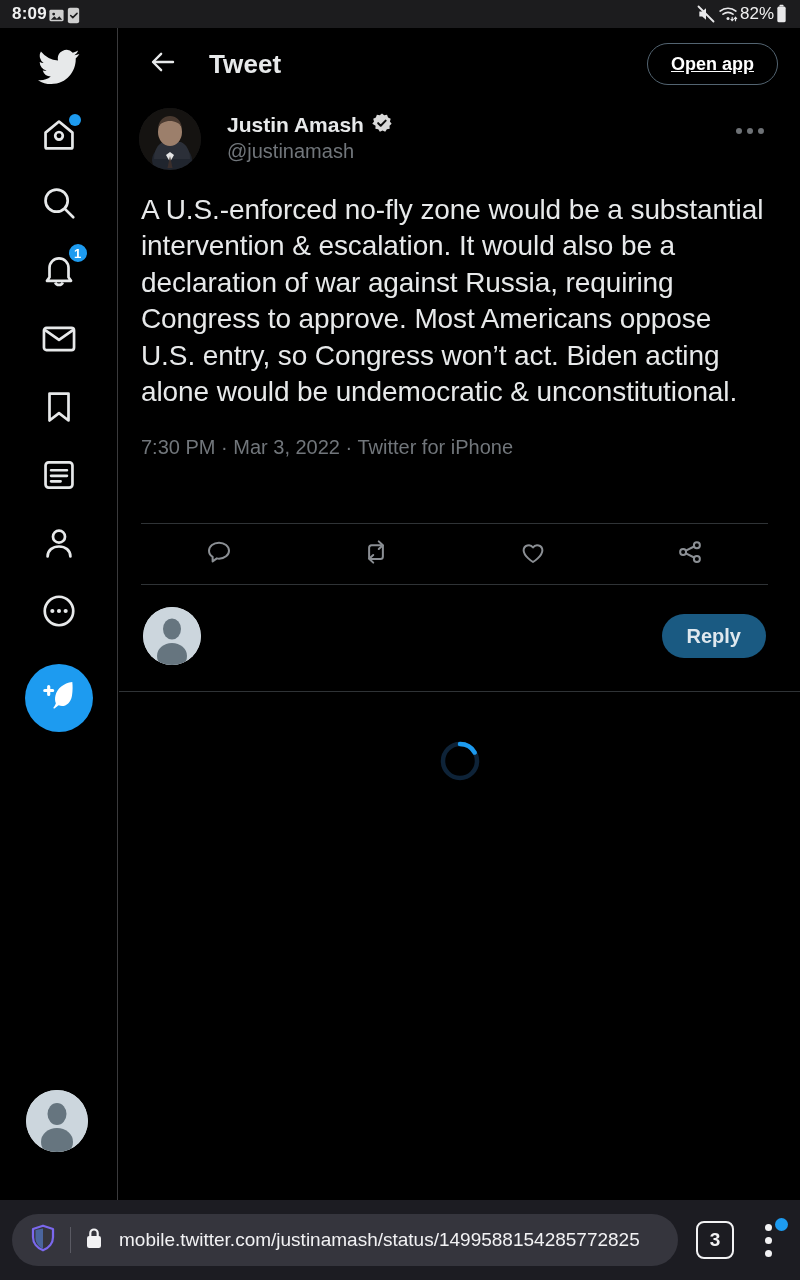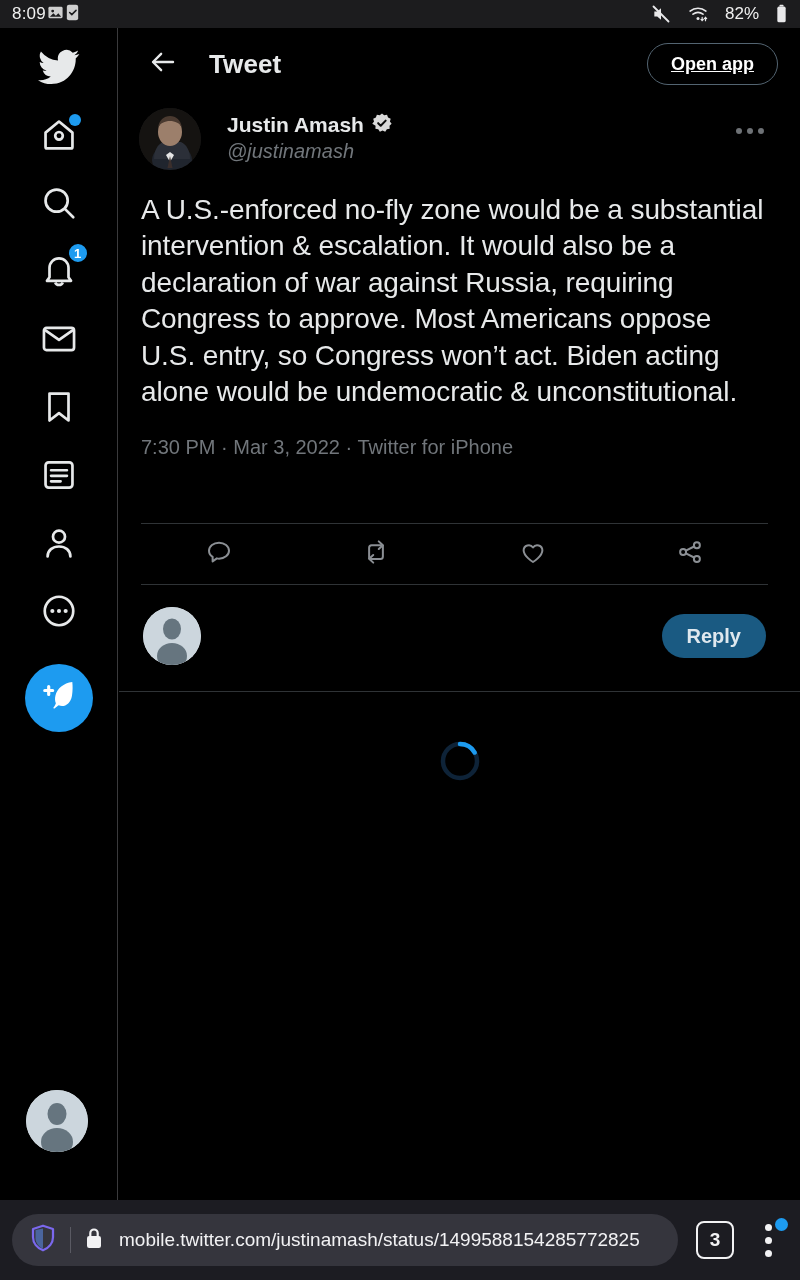--- a/index.html
+++ b/index.html
@@ -10,22 +10,22 @@
     overflow:hidden;
   }
   #app { position:relative; width:800px; height:1280px; background:#000; }
 
   
   .statusbar {
     position:absolute; top:0; left:0; width:800px; height:28px;
     background:#1c1c1e; display:flex; align-items:center;
     padding:0 12px; color:#e6e6e6; font-size:17px;
   }
-  .sb-left { display:flex; align-items:flex-start; gap:1px; }
-  .sb-right { margin-left:auto; display:flex; align-items:center; gap:16px; }
+  .sb-left { display:flex; align-items:flex-end; gap:1px;font-weight:bold; }
+  .sb-right { margin-left:auto; display:flex; align-items:center; gap:1px; }
   .sb-time { font-size:17px; letter-spacing:.2px; color:#f0f0f0; }
   .sb-pct { font-size:17px; color:#f0f0f0; }
   .ico { display:inline-flex; align-items:center; justify-content:center; }
 
   
   .rail {
     position:absolute; top:28px; left:0; width:118px; height:1172px;
     background:#000; border-right:1px solid #3a3a3c;
     display:flex; flex-direction:column; align-items:center;
   }
@@ -77,21 +77,21 @@
   
   .tweet { padding:0 30px 0 20px; }
   .tw-head { display:flex; align-items:flex-start; padding-top:8px; }
   .tw-avatar {
     width:62px; height:62px; border-radius:50%; overflow:hidden; flex:none;
     background:#1a1a1a;
   }
   .tw-names { margin-left:26px; padding-top:4px; }
   .tw-name-row { display:flex; align-items:center; gap:7px; }
   .tw-name { color:#e7e9ea; font-size:21px; font-weight:700; }
-  .tw-handle { color:#71767b; font-size:20px; margin-top:2px;font-style:italic; }
+  .tw-handle { color:#71767b; font-size:20px; margin-top:2px; }
   .tw-more { margin-left:auto; width:40px; height:40px; display:flex; align-items:center; justify-content:center; padding-top:6px;}
   .dots { display:flex; gap:5px; }
   .dots i { width:6px; height:6px; border-radius:50%; background:#6e7276; display:block; }
 
   .tw-body {
     color:#e7e9ea; font-size:28px; line-height:1.30;
     padding:22px 2px 0 2px; letter-spacing:-.1px;
   }
   .tw-meta { color:#71767b; font-size:20px; padding:26px 2px 0 2px; }
 

